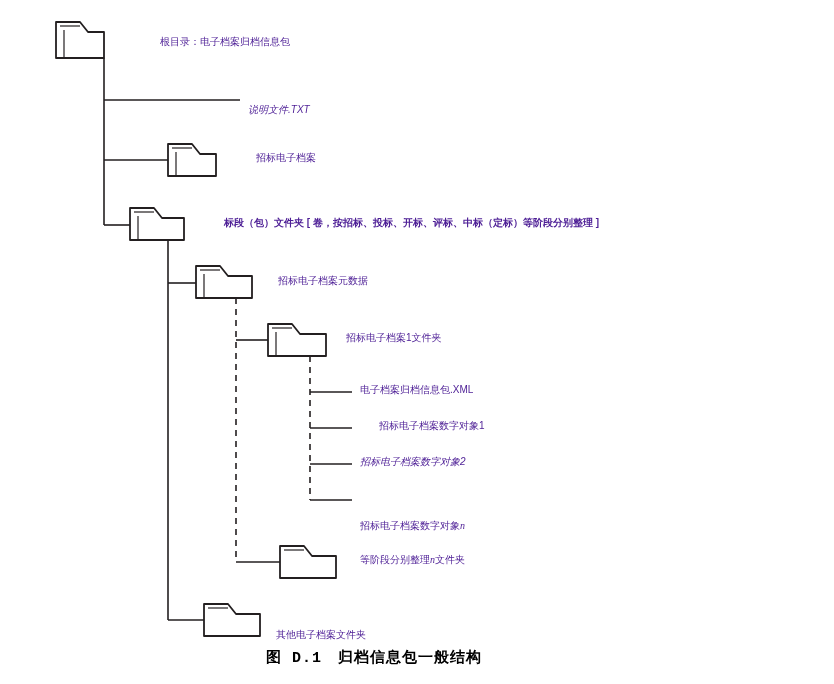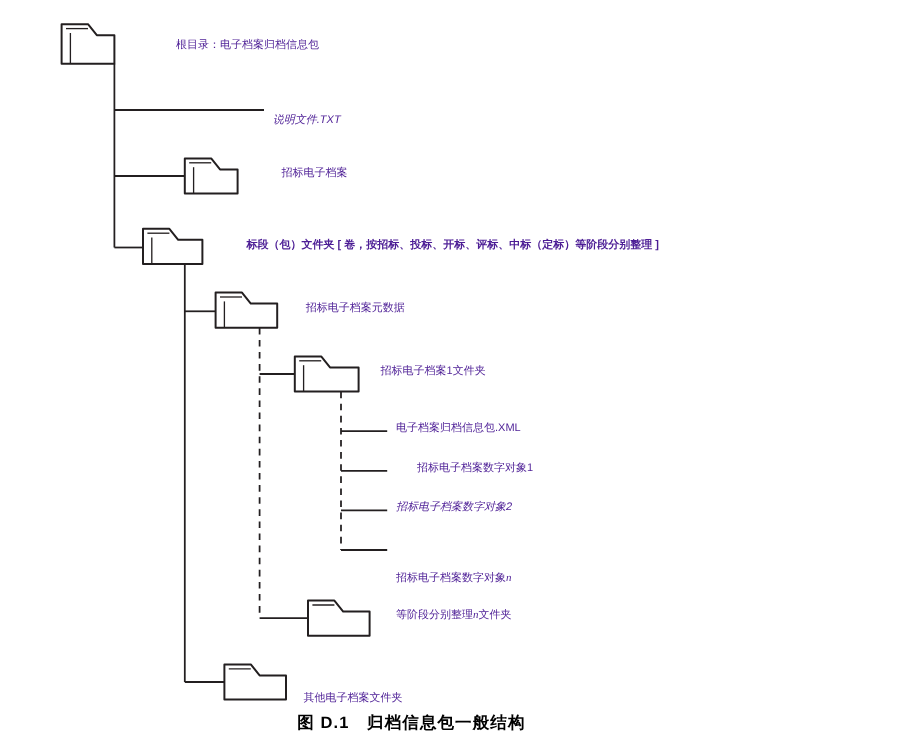--- a/index.html
+++ b/index.html
@@ -37,21 +37,21 @@
   .caption {
     position: absolute;
     left: 0;
     top: 648px;
     width: 748px;
     text-align: center;
     font-size: 15px;
     font-weight: bold;
     letter-spacing: 1px;
     color: #000000;
-    font-family: Liberation Sans, sans-serif;
+    font-family: Liberation Mono, monospace;
   }
 </style>
 </head>
 <body>
 
 <svg id="diagram" viewBox="0 0 834 684">
 
   <g stroke="#231f20" fill="none" stroke-width="1.6">
 
     <path d="M104 58 L104 225"></path>

